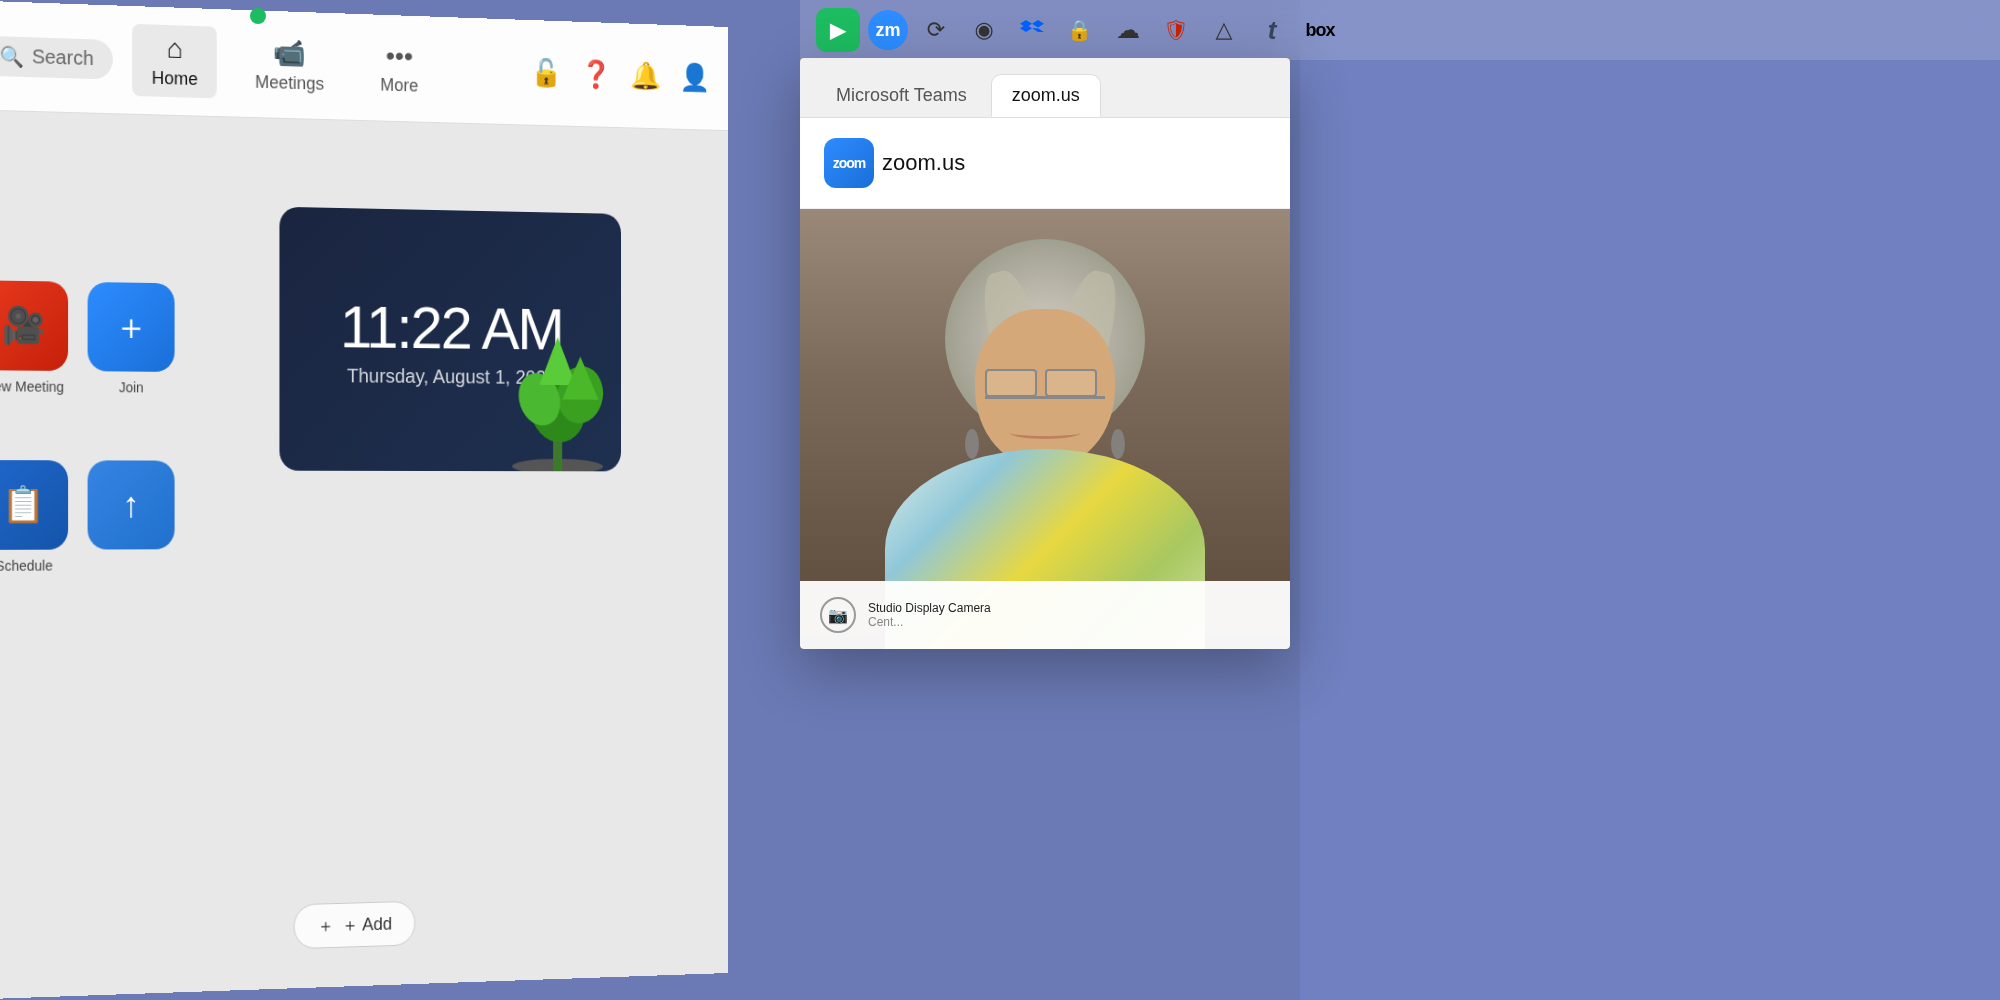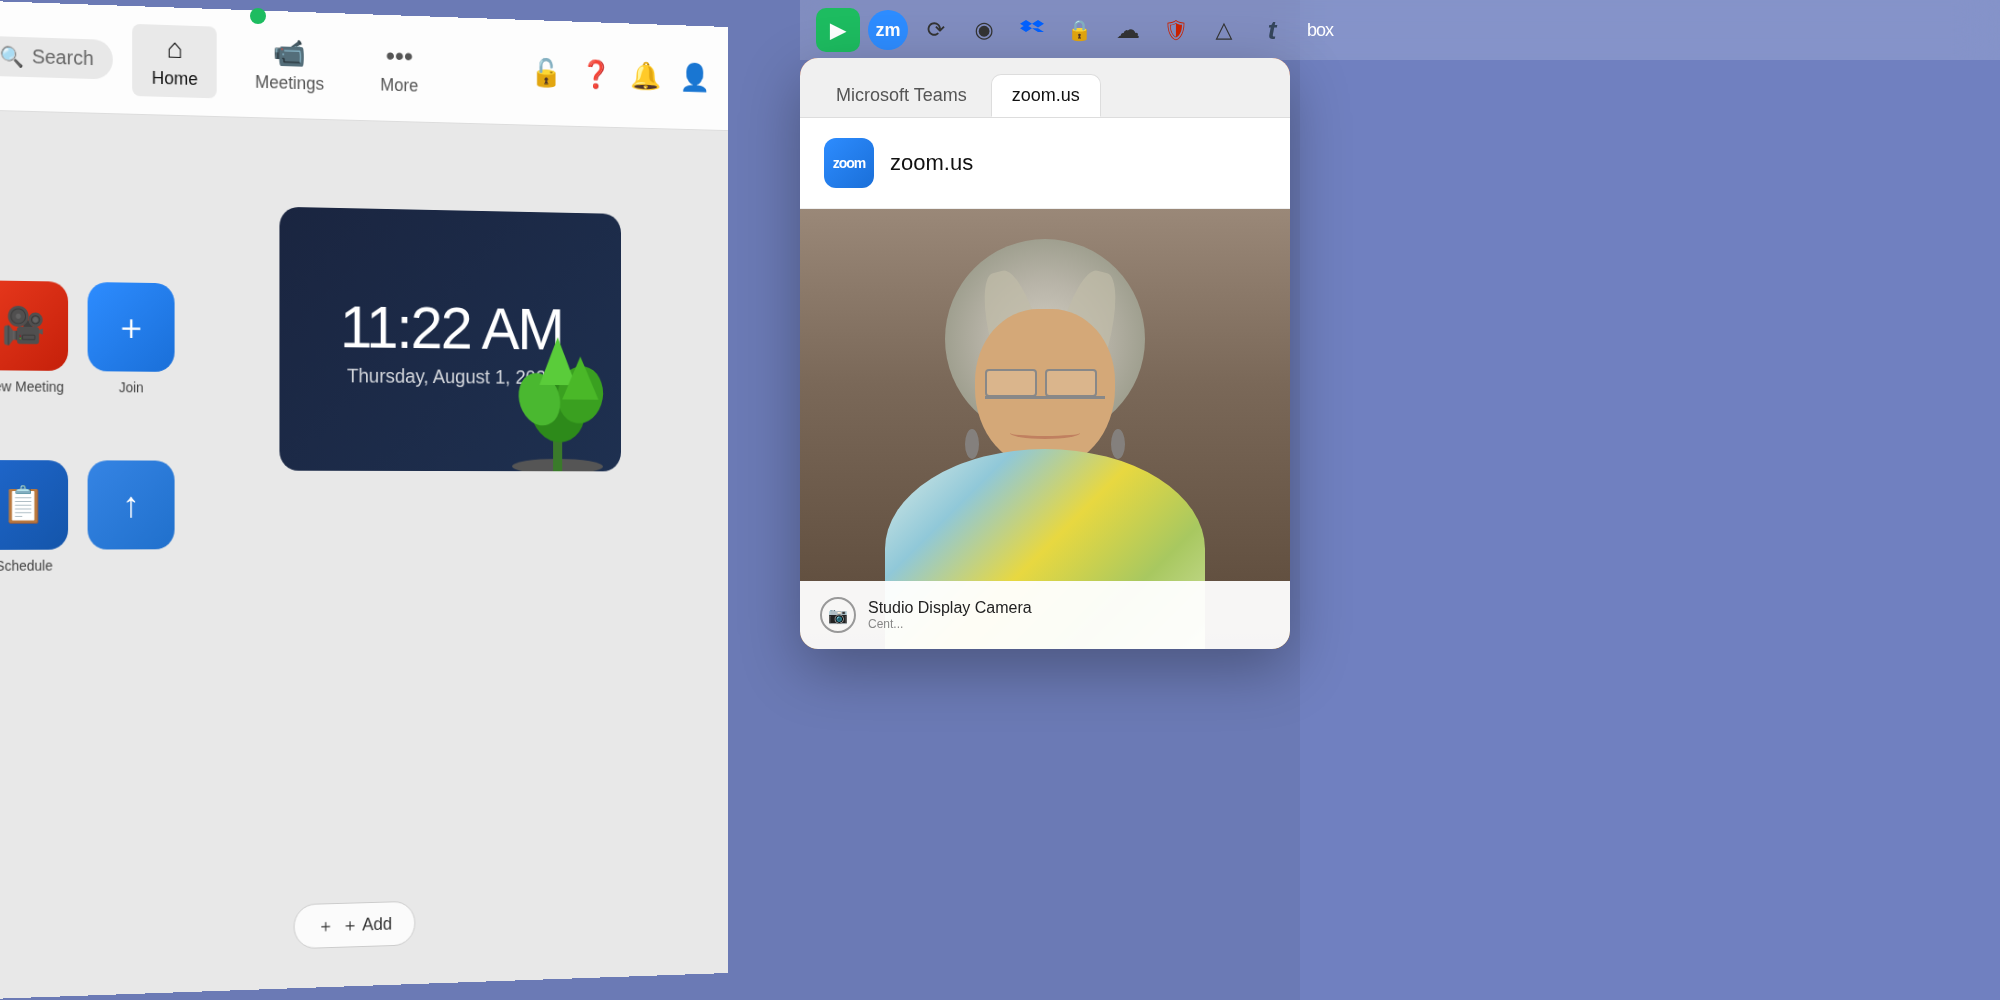--- a/index.html
+++ b/index.html
@@ -217,21 +217,21 @@
       cursor: pointer;
     }
 
     
     .browser-dropdown {
       position: absolute;
       top: 58px;
       left: 800px;
       width: 490px;
       background: #c2410c;
-      border-radius: 18px;
+      border-radius: 4px;
       box-shadow: 0 20px 60px rgba(0,0,0,0.3);
       overflow: hidden;
       z-index: 200;
     }
 
     .browser-tabs {
       display: flex;
       padding: 16px 16px 0;
       gap: 4px;
       background: #f0f0f0;
@@ -252,21 +252,21 @@
       background: white;
       color: #111;
       font-weight: 500;
       border: 1px solid #ddd;
       border-bottom: 1px solid white;
     }
 
     .browser-site-header {
       display: flex;
       align-items: center;
-      gap: 16px;
+      gap: 8px;
       padding: 20px 24px;
       background: white;
       border-bottom: 1px solid #eee;
     }
 
     .site-favicon {
       width: 50px;
       height: 50px;
       background: linear-gradient(135deg, #2d8cff, #1a6fd8);
       border-radius: 12px;
@@ -323,21 +323,21 @@
       border: 2px solid #999;
       border-radius: 50%;
       display: flex;
       align-items: center;
       justify-content: center;
       font-size: 18px;
       color: #666;
     }
 
     .camera-text {
-      font-size: 16px;
+      font-size: 12px;
       color: #222;
       text-align: center;
     }
 
     .camera-sub {
       font-size: 12px;
       color: #888;
     }
 
     
@@ -495,21 +495,21 @@
   </div>
 
   <div class="menubar-icon">
     <span style="font-size:22px;">△</span>
   </div>
 
   <div class="menubar-icon" style="font-style: italic; font-size: 26px; font-weight: bold; color: #35465c;">
     <span>t</span>
   </div>
 
-  <div class="menubar-icon" style="font-size:18px; font-weight:normal; color:#ffffff; letter-spacing:-1px;">
+  <div class="menubar-icon" style="font-size:18px; font-weight:bold; color:#000000; letter-spacing:-1px;">
     <span>box</span>
   </div>
 
 </div>
 
 <div class="browser-dropdown">
 
   <div class="browser-tabs">
     <button class="browser-tab">Microsoft Teams</button>
     <button class="browser-tab active">zoom.us</button>

